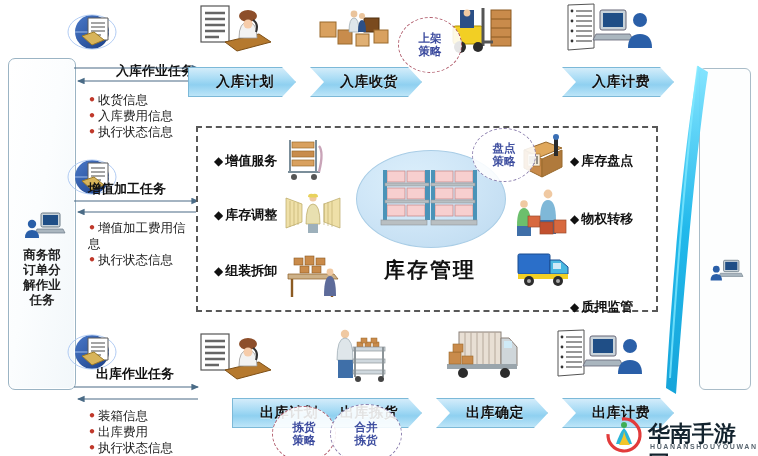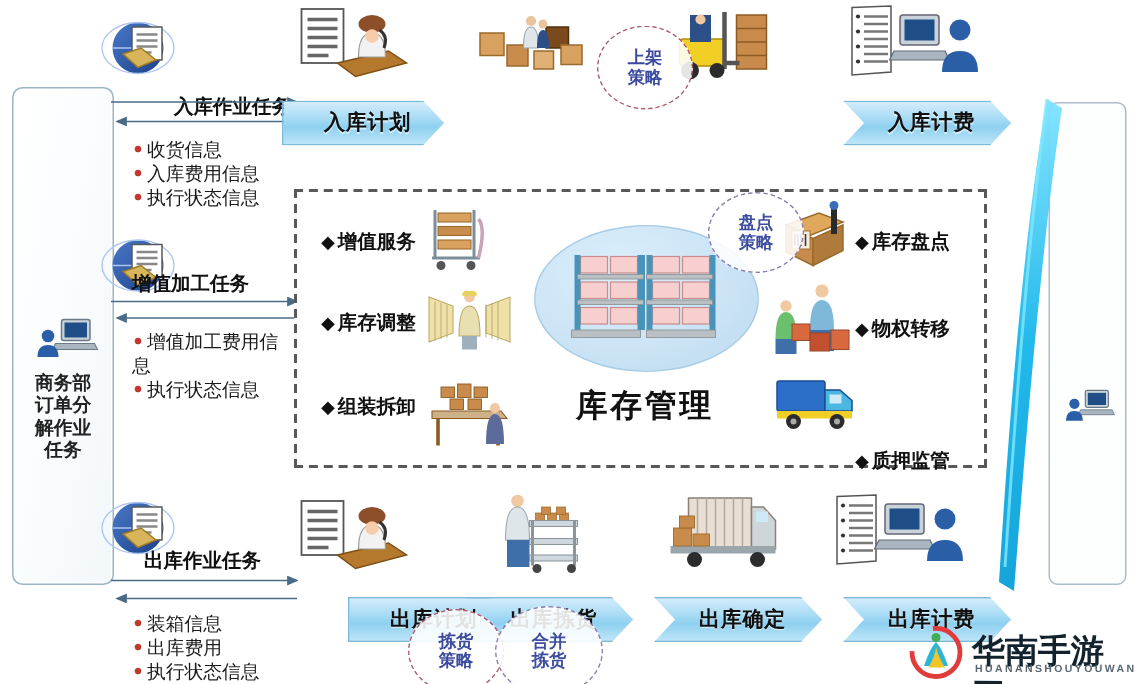--- a/index.html
+++ b/index.html
@@ -218,20 +218,23 @@
   </svg>
 
   <div class="bullets cn" style="left:88px;top:92px;">
     <div><span class="bd">•</span><span>收货信息</span></div>
     <div><span class="bd">•</span><span>入库费用信息</span></div>
     <div><span class="bd">•</span><span>执行状态信息</span></div>
   </div>
 
   <div class="chev first" style="left:188px;top:67px;width:108px;">
       <span class="cn">入库计划</span>
+    </div>
+  <div class="chev" style="left:310px;top:67px;width:112px;">
+      <span class="cn">入库收货</span>
     </div>
   <div class="chev" style="left:562px;top:67px;width:112px;">
       <span class="cn">入库计费</span>
     </div>
 
   <div class="scircle" style="left:398px;top:17px;width:62px;height:54px;">
     <span class="cn">上架</span>
     <span class="cn">策略</span>
   </div>
 

